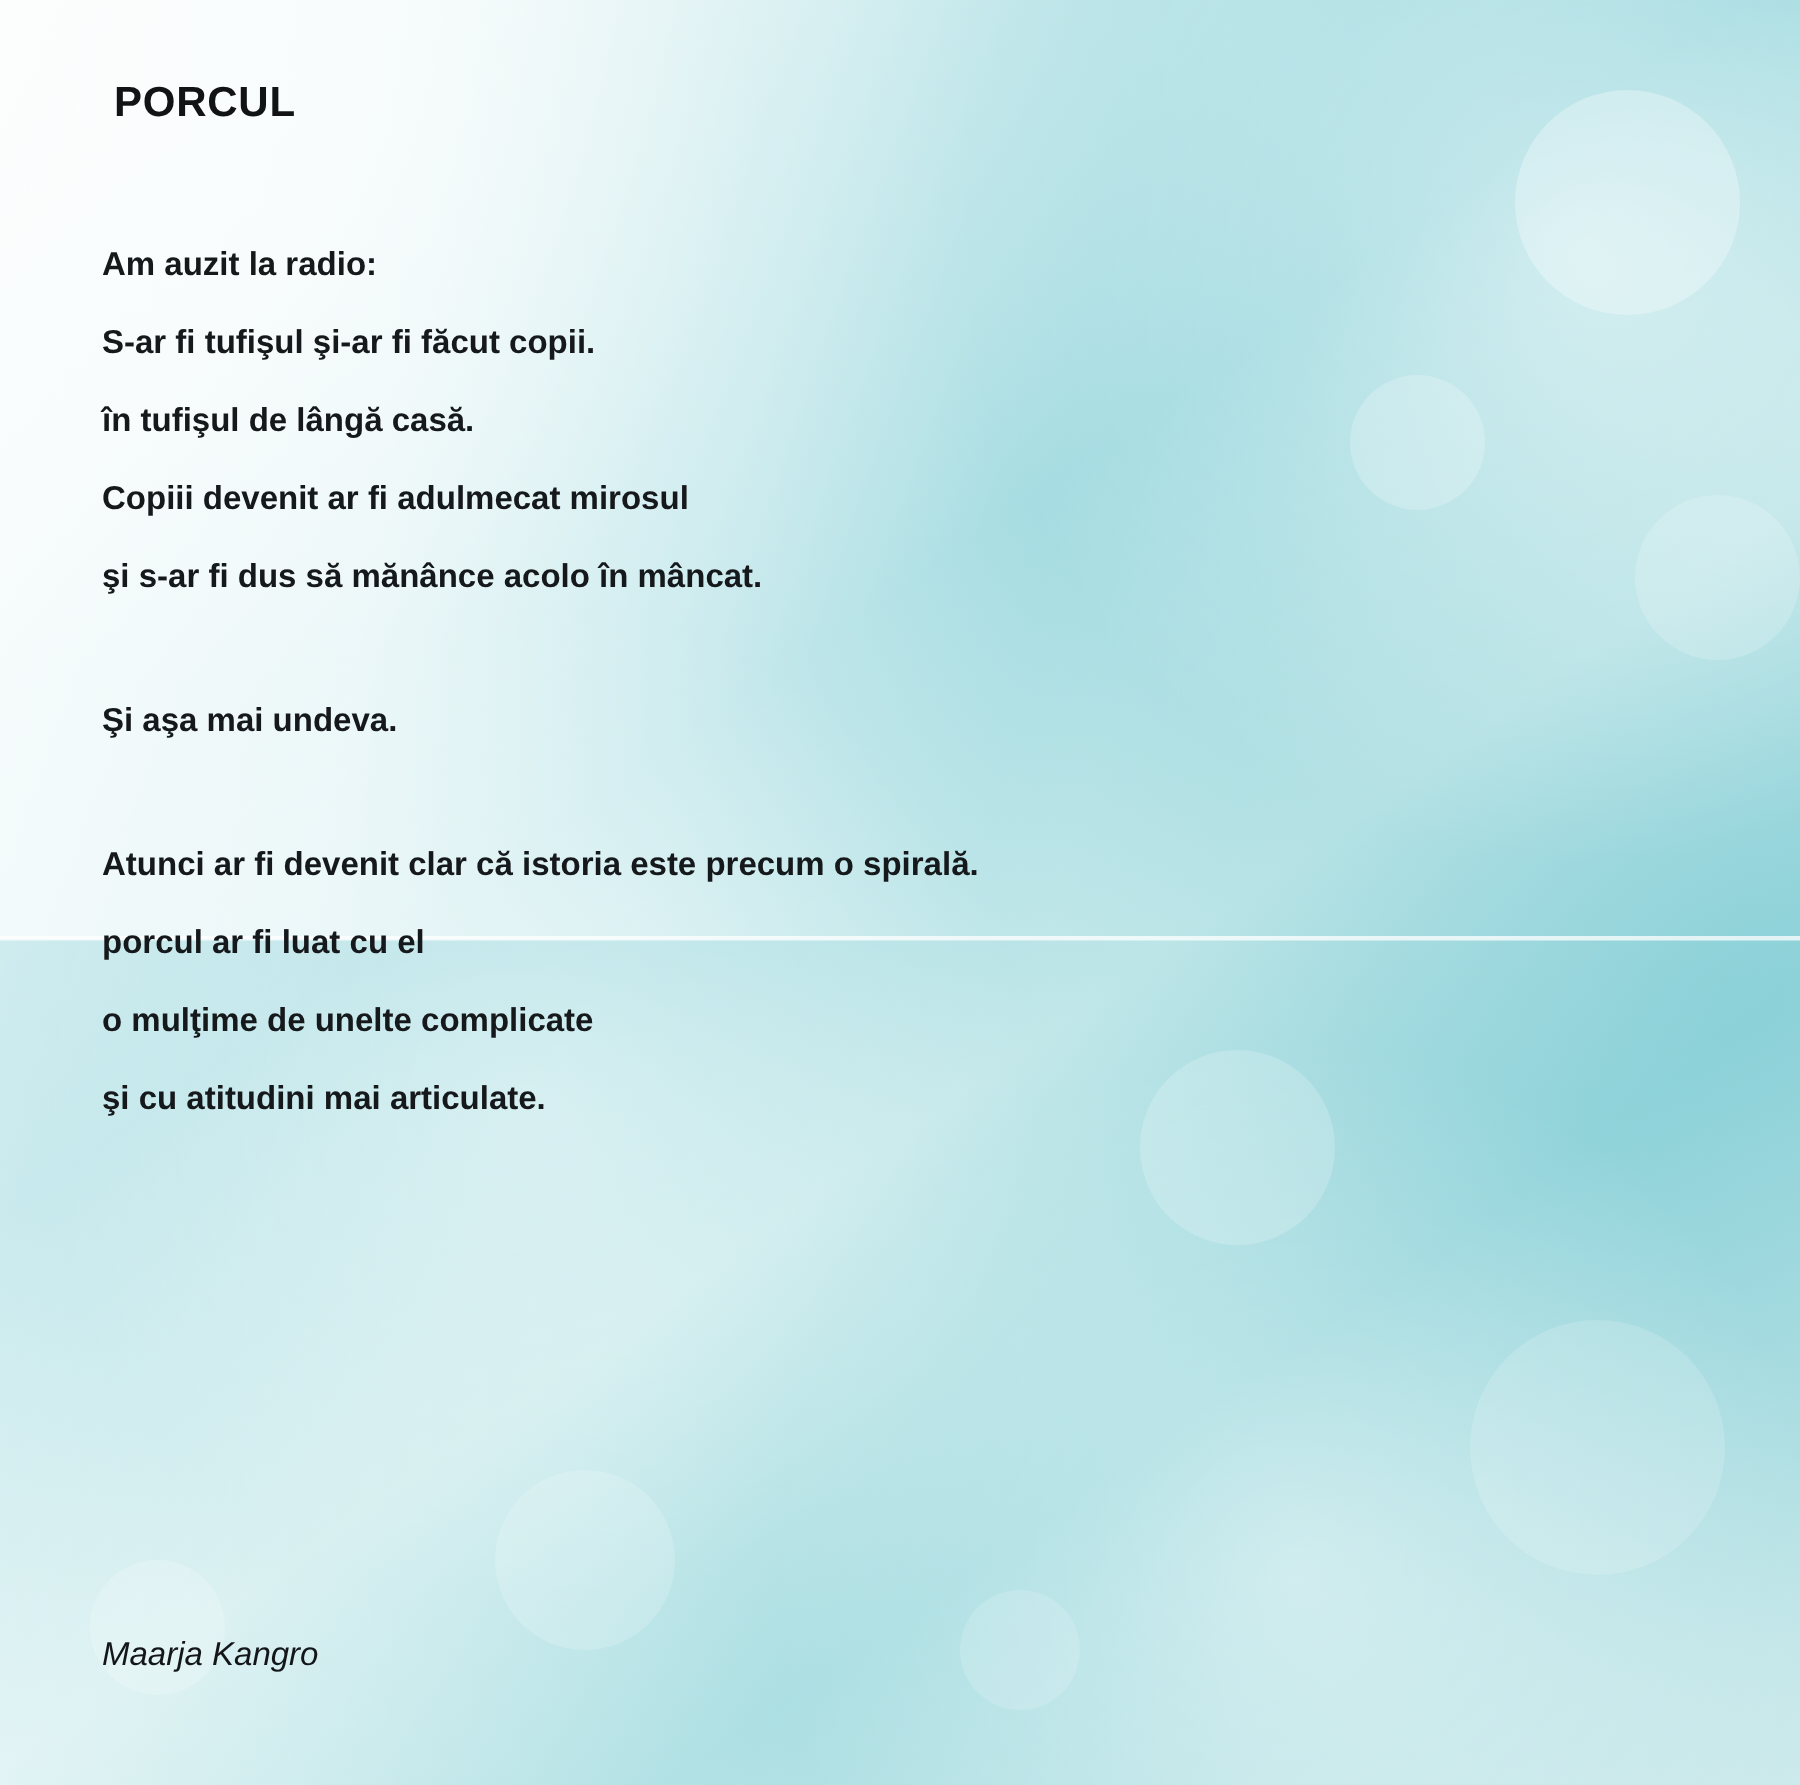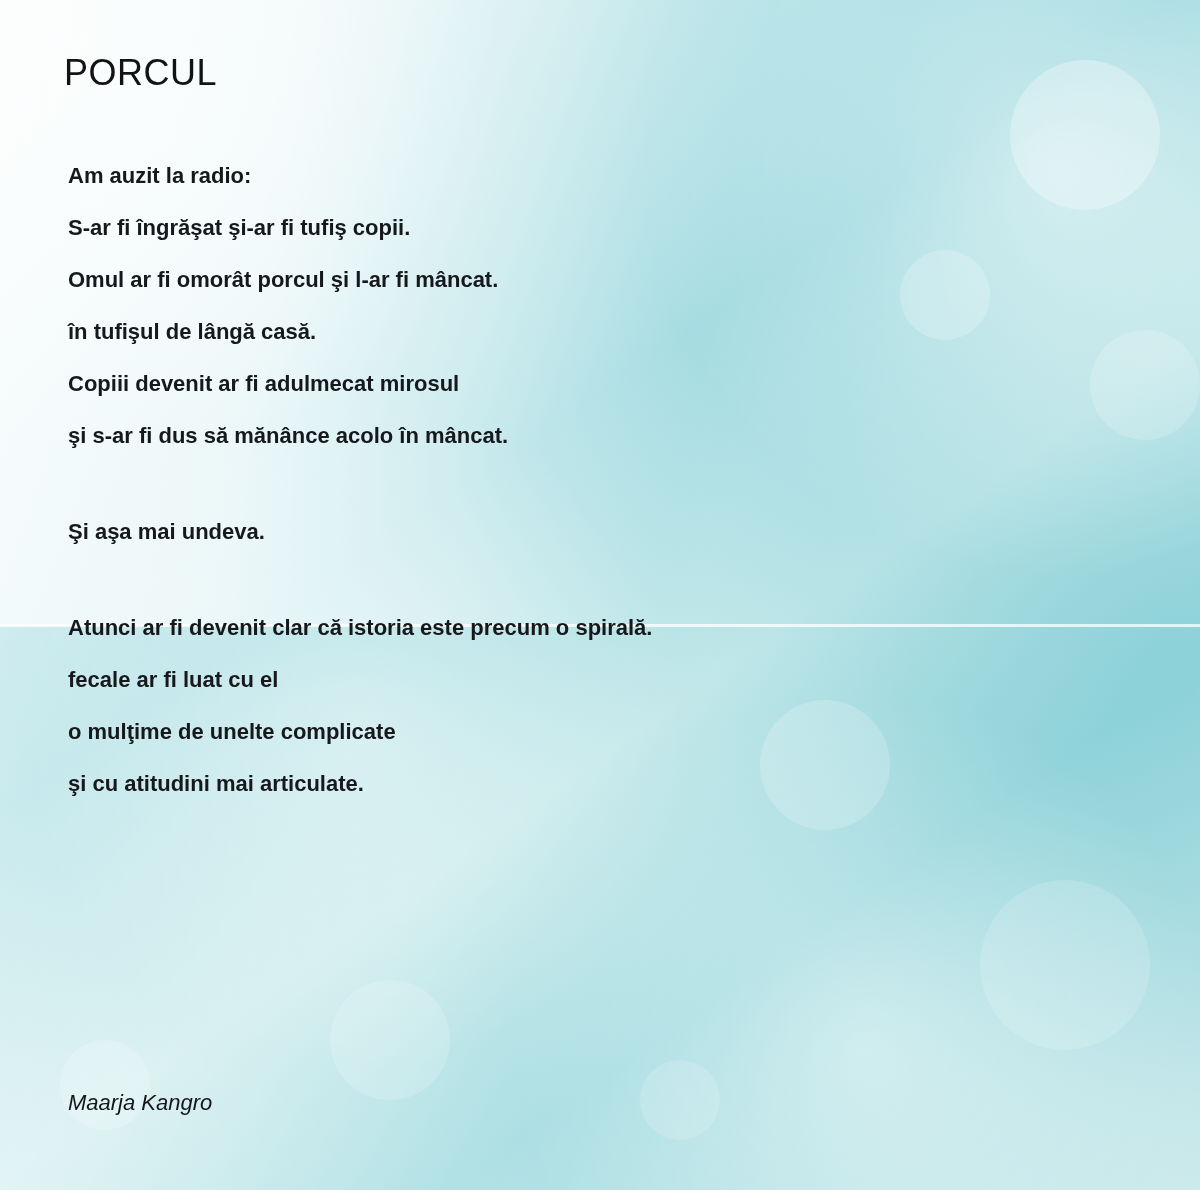--- a/index.html
+++ b/index.html
@@ -75,24 +75,24 @@
     position: absolute;
     left: 0;
     top: 0;
     width: 1200px;
     height: 1190px;
     padding: 0;
   }
 
   .poem-title {
     position: absolute;
-    left: 64px;
+    left: 76px;
     top: 52px;
-    font-size: 36px;
-    font-weight: normal;
+    font-size: 28px;
+    font-weight: bold;
     color: #111315;
     letter-spacing: 0.5px;
   }
 
   .stanzas {
     position: absolute;
     left: 68px;
     top: 150px;
     width: 1040px;
   }
@@ -138,38 +138,37 @@
   <div class="seam"></div>
 
   <div class="content">
 
     <div class="poem-title">PORCUL</div>
 
     <div class="stanzas">
 
       <div class="stanza">
         <div class="poem-line">Am auzit la radio:</div>
-        <div class="poem-line">S-ar fi îngrăşat şi-ar fi tufiş copii.</div>
-        <div class="poem-line">Omul ar fi omorât porcul şi l-ar fi mâncat.</div>
+        <div class="poem-line">S-ar fi tufişul şi-ar fi făcut copii.</div>
         <div class="poem-line">în tufişul de lângă casă.</div>
         <div class="poem-line">Copiii devenit ar fi adulmecat mirosul</div>
         <div class="poem-line">şi s-ar fi dus să mănânce acolo în mâncat.</div>
       </div>
 
       <div class="stanza-gap-1"></div>
 
       <div class="stanza">
         <div class="poem-line">Şi aşa mai undeva.</div>
       </div>
 
       <div class="stanza-gap-1"></div>
 
       <div class="stanza">
         <div class="poem-line">Atunci ar fi devenit clar că istoria este precum o spirală.</div>
-        <div class="poem-line">fecale ar fi luat cu el</div>
+        <div class="poem-line">porcul ar fi luat cu el</div>
         <div class="poem-line">o mulţime de unelte complicate</div>
         <div class="poem-line">şi cu atitudini mai articulate.</div>
       </div>
 
     </div>
 
     <div class="author">Maarja Kangro</div>
 
   </div>
 </div>

